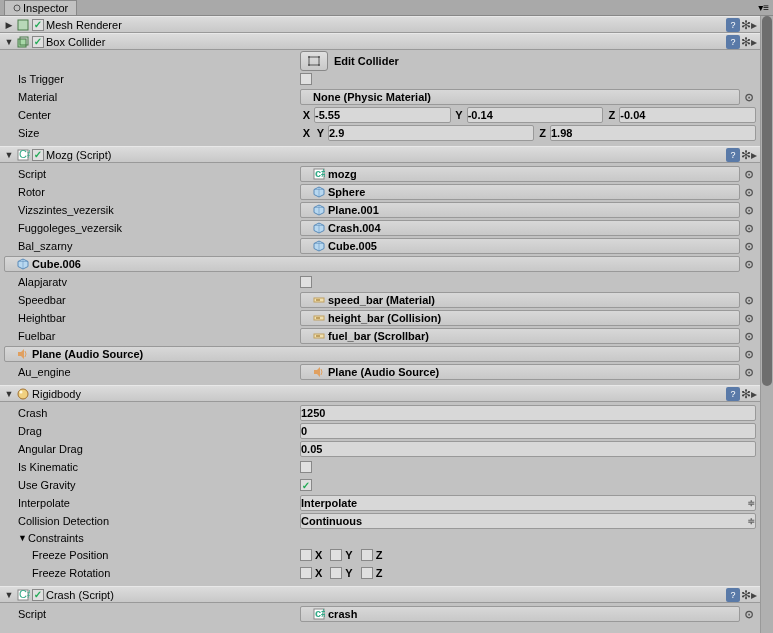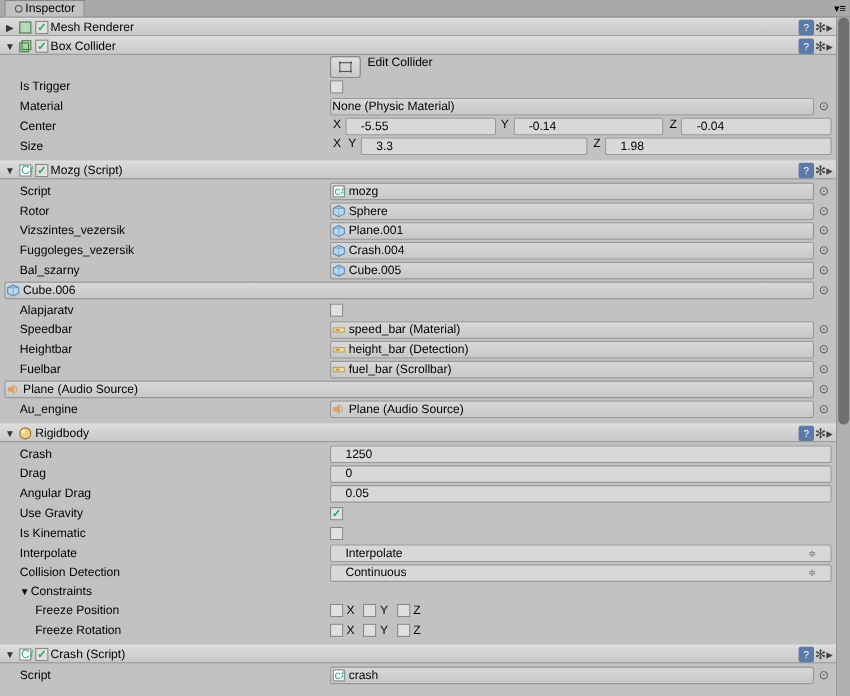--- a/index.html
+++ b/index.html
@@ -17,25 +17,25 @@
 .checkbox { width: 12px; height: 12px; background: #e0e0e0; border: 1px solid #888; display: inline-flex; align-items: center; justify-content: center; cursor: pointer; }
 .checkbox.checked::after { content: "✓"; font-size: 10px; color: #2a5; font-weight: bold; }
 .header-title { font-weight: normal; flex: 1; }
 .header-right { display: flex; gap: 2px; align-items: center; }
 .help-icon { width: 14px; height: 14px; border-radius: 2px; background: #5a7aa8; color: #fff; font-size: 9px; display: flex; align-items: center; justify-content: center; cursor: pointer; }
 .gear-icon { width: 14px; height: 14px; cursor: pointer; display: flex; align-items: center; justify-content: center; font-size: 12px; color: #444; }
 .body { padding: 2px 4px 4px 4px; }
 .row { display: flex; align-items: center; height: 18px; }
 .row-label { width: 296px; padding-left: 14px; }
 .row-label.indent2 { padding-left: 28px; }
-.row-value { flex: 1; display: flex; gap: 2px; }
-.objfield { flex: 1; height: 16px; background: linear-gradient(#d8d8d8,#c8c8c8); border: 1px solid #999; border-radius: 2px; padding: 0 1px; display: flex; align-items: center; gap: 3px; overflow: hidden; }
+.row-value { flex: 1; display: flex; align-items: center; gap: 2px; font-weight: bold; }
+.objfield { flex: 1; height: 16px; background: linear-gradient(#d8d8d8,#c8c8c8); border: 1px solid #999; border-radius: 2px; padding: 0 12px; display: flex; align-items: center; gap: 3px; overflow: hidden; }
 .objfield .mini-icon { width: 12px; height: 12px; flex-shrink: 0; }
 .picker { width: 14px; height: 14px; display: flex; align-items: center; justify-content: center; cursor: pointer; color: #555; flex-shrink: 0; }
-.numfield, .dropdown { height: 16px; background: #d8d8d8; border: 1px solid #999; border-radius: 2px; padding: 0 13px; display: flex; align-items: center; }
+.numfield, .dropdown { height: 16px; background: #d8d8d8; border: 1px solid #999; border-radius: 2px; padding: 0 0; display: flex; align-items: center; }
 .numfield { flex: 1; }
 .dropdown { flex: 1; justify-content: space-between; }
 .dropdown::after { content: "≑"; color: #666; font-size: 9px; }
 .vec-label { width: 12px; text-align: right; padding-right: 2px; }
 .btn { height: 20px; background: linear-gradient(#e0e0e0,#c8c8c8); border: 1px solid #888; border-radius: 3px; padding: 0 6px; display: inline-flex; align-items: center; justify-content: center; cursor: pointer; gap: 4px; }
 .sub-label { padding-left: 14px; font-weight: normal; height: 16px; display: flex; align-items: center; }
 .vec-check { display: flex; align-items: center; gap: 3px; }
 svg { display: block; }
 </style>
 </head>
@@ -132,21 +132,21 @@
             <span>-0.04</span>
           </div>
     </div>
   </div>
   <div class="row">
     <div class="row-label">Size</div>
     <div class="row-value">
       <span class="vec-label">X</span>
       <span class="vec-label">Y</span>
           <div class="numfield">
-            <span>3.3</span>
+            <span>2.9</span>
           </div>
       <span class="vec-label">Z</span>
           <div class="numfield">
             <span>1.98</span>
           </div>
     </div>
   </div>
 </div>
 
 <div class="header">
@@ -283,21 +283,21 @@
       <div class="row">
         <div class="row-label">Heightbar</div>
         <div class="row-value">
           <div class="objfield">
             <span class="mini-icon">
               <svg width="12" height="12" viewBox="0 0 12 12">
                 <rect x="1" y="4" width="10" height="4" fill="#f0e0b0" stroke="#c0a060"></rect>
                 <rect x="3" y="5" width="4" height="2" fill="#c0a060"></rect>
               </svg>
             </span>
-            <span>height_bar (Detection)</span>
+            <span>height_bar (Collision)</span>
           </div>
           <span class="picker">⊙</span>
         </div>
       </div>
       <div class="row">
         <div class="row-label">Fuelbar</div>
         <div class="row-value">
           <div class="objfield">
             <span class="mini-icon">
               <svg width="12" height="12" viewBox="0 0 12 12">
@@ -374,29 +374,29 @@
       </div>
   <div class="row">
         <div class="row-label">Angular Drag</div>
         <div class="row-value">
           <div class="numfield">
             <span>0.05</span>
           </div>
         </div>
       </div>
   <div class="row">
+        <div class="row-label">Is Kinematic</div>
+        <div class="row-value">
+          <span class="checkbox"></span>
+        </div>
+      </div>
+  <div class="row">
         <div class="row-label">Use Gravity</div>
         <div class="row-value">
           <span class="checkbox checked"></span>
-        </div>
-      </div>
-  <div class="row">
-        <div class="row-label">Is Kinematic</div>
-        <div class="row-value">
-          <span class="checkbox"></span>
         </div>
       </div>
   <div class="row">
         <div class="row-label">Interpolate</div>
         <div class="row-value">
           <div class="dropdown">
             <span>Interpolate</span>
           </div>
         </div>
       </div>

